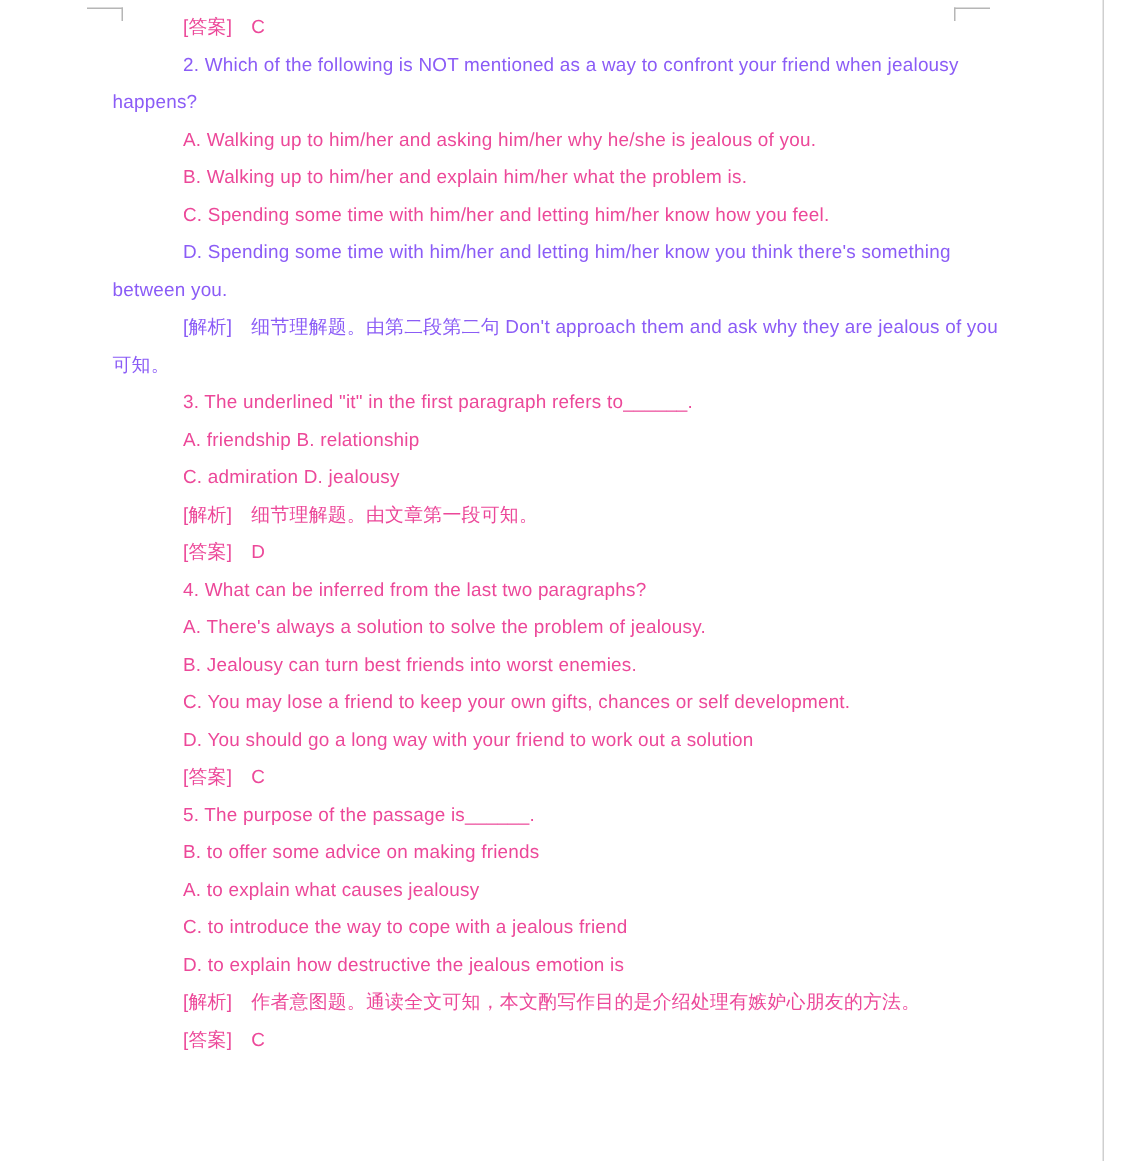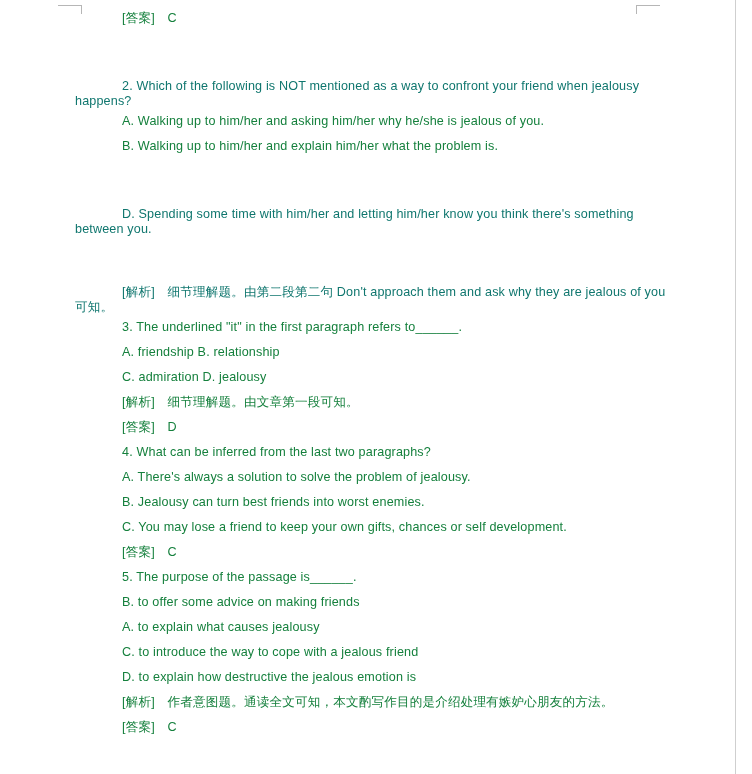--- a/index.html
+++ b/index.html
@@ -63,33 +63,32 @@
     position: absolute;
     left: 75px;
     top: 6px;
     width: 600px;
   }
   .doc-line {
     font-size: 12.6px;
     line-height: 25px;
     white-space: pre-wrap;
     letter-spacing: 0.15px;
-    color: #15803d;
+    color: #ec4899;
   }
   .doc-line.indent {
     text-indent: 47px;
   }
   
   .doc-para {
     font-size: 12.6px;
-    line-height: 15px;
+    line-height: 25px;
     text-indent: 47px;
     letter-spacing: 0.15px;
-    color: #0f766e;
-    margin-top: 48px;
+    color: #8b5cf6;
   }
 </style>
 </head>
 <body>
 
 <div id="page-frame">
   <div class="crop-mark" id="crop-mark-left">
     <div class="h-rule"></div>
     <div class="v-rule"></div>
   </div>
@@ -98,31 +97,33 @@
     <div class="v-rule"></div>
   </div>
   <div id="page-right-border"></div>
 </div>
 
 <div id="doc-body">
     <div class="doc-line indent">[答案] C</div>
     <div class="doc-para">2. Which of the following is NOT mentioned as a way to confront your friend when jealousy happens?</div>
     <div class="doc-line indent">A. Walking up to him/her and asking him/her why he/she is jealous of you.</div>
     <div class="doc-line indent">B. Walking up to him/her and explain him/her what the problem is.</div>
+    <div class="doc-line indent">C. Spending some time with him/her and letting him/her know how you feel.</div>
     <div class="doc-para">D. Spending some time with him/her and letting him/her know you think there's something between you.</div>
     <div class="doc-para">[解析] 细节理解题。由第二段第二句 Don't approach them and ask why they are jealous of you 可知。</div>
     <div class="doc-line indent">3. The underlined "it" in the first paragraph refers to______.</div>
     <div class="doc-line indent">A. friendship B. relationship</div>
     <div class="doc-line indent">C. admiration D. jealousy</div>
     <div class="doc-line indent">[解析] 细节理解题。由文章第一段可知。</div>
     <div class="doc-line indent">[答案] D</div>
     <div class="doc-line indent">4. What can be inferred from the last two paragraphs?</div>
     <div class="doc-line indent">A. There's always a solution to solve the problem of jealousy.</div>
     <div class="doc-line indent">B. Jealousy can turn best friends into worst enemies.</div>
     <div class="doc-line indent">C. You may lose a friend to keep your own gifts, chances or self development.</div>
+    <div class="doc-line indent">D. You should go a long way with your friend to work out a solution</div>
     <div class="doc-line indent">[答案] C</div>
     <div class="doc-line indent">5. The purpose of the passage is______.</div>
     <div class="doc-line indent">B. to offer some advice on making friends</div>
     <div class="doc-line indent">A. to explain what causes jealousy</div>
     <div class="doc-line indent">C. to introduce the way to cope with a jealous friend</div>
     <div class="doc-line indent">D. to explain how destructive the jealous emotion is</div>
     <div class="doc-line indent">[解析] 作者意图题。通读全文可知，本文酌写作目的是介绍处理有嫉妒心朋友的方法。</div>
     <div class="doc-line indent">[答案] C</div>
   </div>
 

